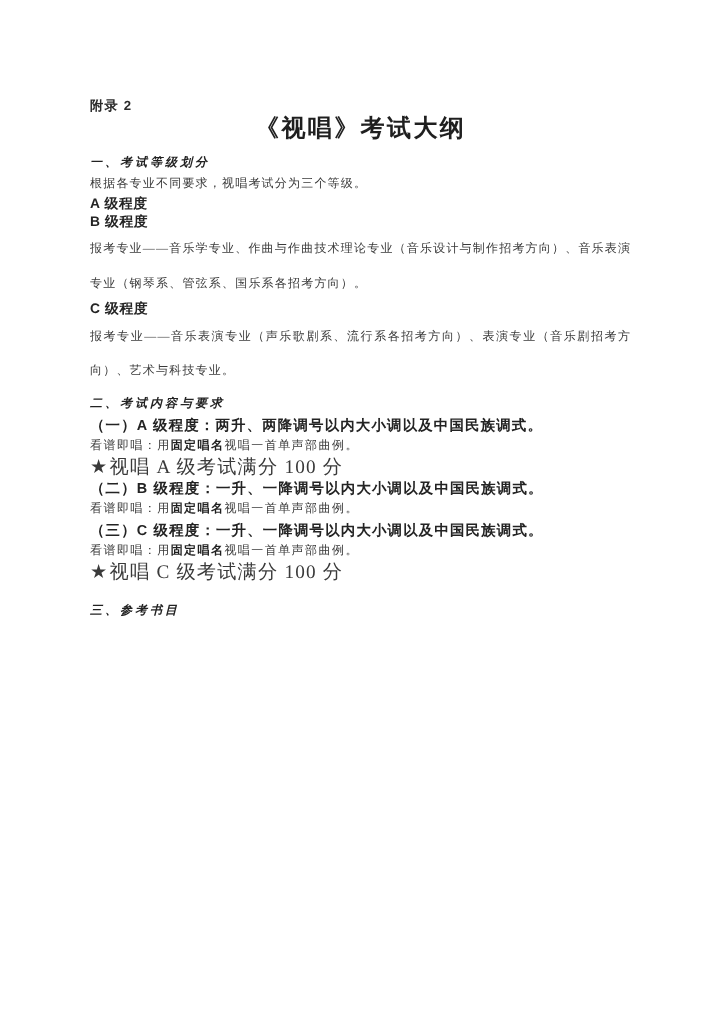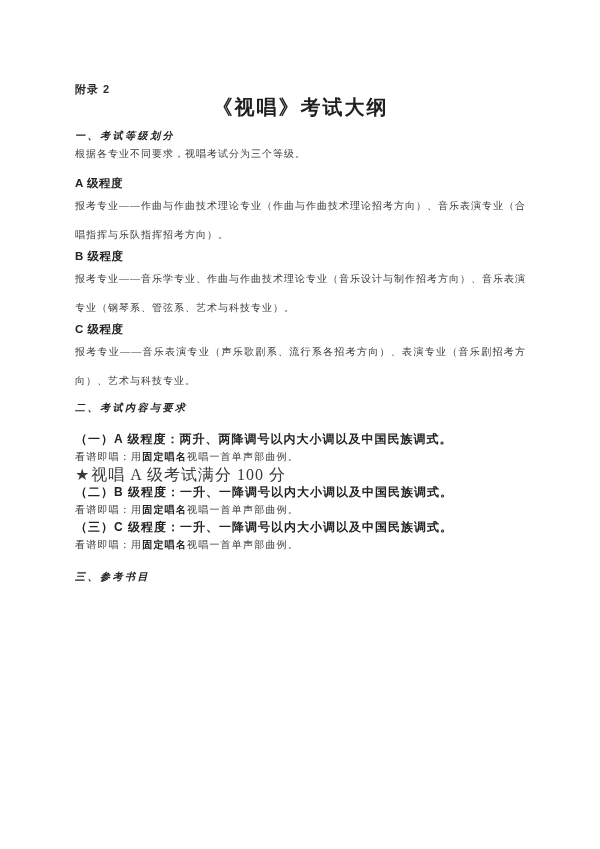--- a/index.html
+++ b/index.html
@@ -64,35 +64,35 @@
   }
   .level-h {
     margin-top: 6px;
     font-family: "Liberation Sans", "DejaVu Sans", sans-serif;
     font-weight: bold;
     font-size: 11.5px;
     line-height: 15px;
     letter-spacing: 0.5px;
     color: #242424;
   }
-  .level-h.first { margin-top: 13px; }
+  .level-h.first { }
   .level-p {
     margin-top: 6px;
     line-height: 29px;
   }
   .item-h {
     margin-top: 11px;
     font-family: "Liberation Sans", "DejaVu Sans", sans-serif;
     font-weight: bold;
     font-size: 12px;
     line-height: 17px;
     letter-spacing: 1px;
     color: #232323;
   }
-  .item-h.first { margin-top: 14px; }
+  .item-h.first { margin-top: 0; }
   .sight {
     margin-top: 9px;
     font-size: 10px;
     line-height: 18px;
     letter-spacing: 1.2px;
     color: #3a3a3a;
   }
   .sight .bold-run {
     font-weight: bold;
     color: #1f1f1f;
@@ -115,35 +115,35 @@
 
   <p class="appendix">附录 2</p>
 
   <h1 class="title">《视唱》考试大纲</h1>
 
   <h2 class="h-kai s1">一、考试等级划分</h2>
 
   <p class="body-p intro">根据各专业不同要求，视唱考试分为三个等级。</p>
 
   <h3 class="level-h first">A 级程度</h3>
-  <p class="body-p level-p">报考专业——作曲与作曲技术理论专业（作曲与作曲技术理论招考方向）、音乐表演专业（合唱指挥与乐队指挥招考方向）。</p>
 
   <h3 class="level-h">B 级程度</h3>
-  <p class="body-p level-p">报考专业——音乐学专业、作曲与作曲技术理论专业（音乐设计与制作招考方向）、音乐表演专业（钢琴系、管弦系、艺术与科技专业）。</p>
+  <p class="body-p level-p">报考专业——音乐学专业、作曲与作曲技术理论专业（音乐设计与制作招考方向）、音乐表演专业（钢琴系、管弦系、国乐系各招考方向）。</p>
 
   <h3 class="level-h">C 级程度</h3>
   <p class="body-p level-p">报考专业——音乐表演专业（声乐歌剧系、流行系各招考方向）、表演专业（音乐剧招考方向）、艺术与科技专业。</p>
 
   <h2 class="h-kai s2">二、考试内容与要求</h2>
 
   <h4 class="item-h first">（一）A 级程度：两升、两降调号以内大小调以及中国民族调式。</h4>
   <p class="sight"><span>看谱即唱：用</span><span class="bold-run">固定唱名</span><span>视唱一首单声部曲例。</span></p>
   <p class="score"><span class="star">★</span><span>视唱 A 级考试满分 100 分</span></p>
 
   <h4 class="item-h">（二）B 级程度：一升、一降调号以内大小调以及中国民族调式。</h4>
   <p class="sight"><span>看谱即唱：用</span><span class="bold-run">固定唱名</span><span>视唱一首单声部曲例。</span></p>
 
   <h4 class="item-h">（三）C 级程度：一升、一降调号以内大小调以及中国民族调式。</h4>
   <p class="sight"><span>看谱即唱：用</span><span class="bold-run">固定唱名</span><span>视唱一首单声部曲例。</span></p>
+  <p class="score"><span class="star">★</span><span>视唱 C 级考试满分 100 分</span></p>
 
   <h2 class="h-kai s3">三、参考书目</h2>
 
 </div>
 
 </body></html>

